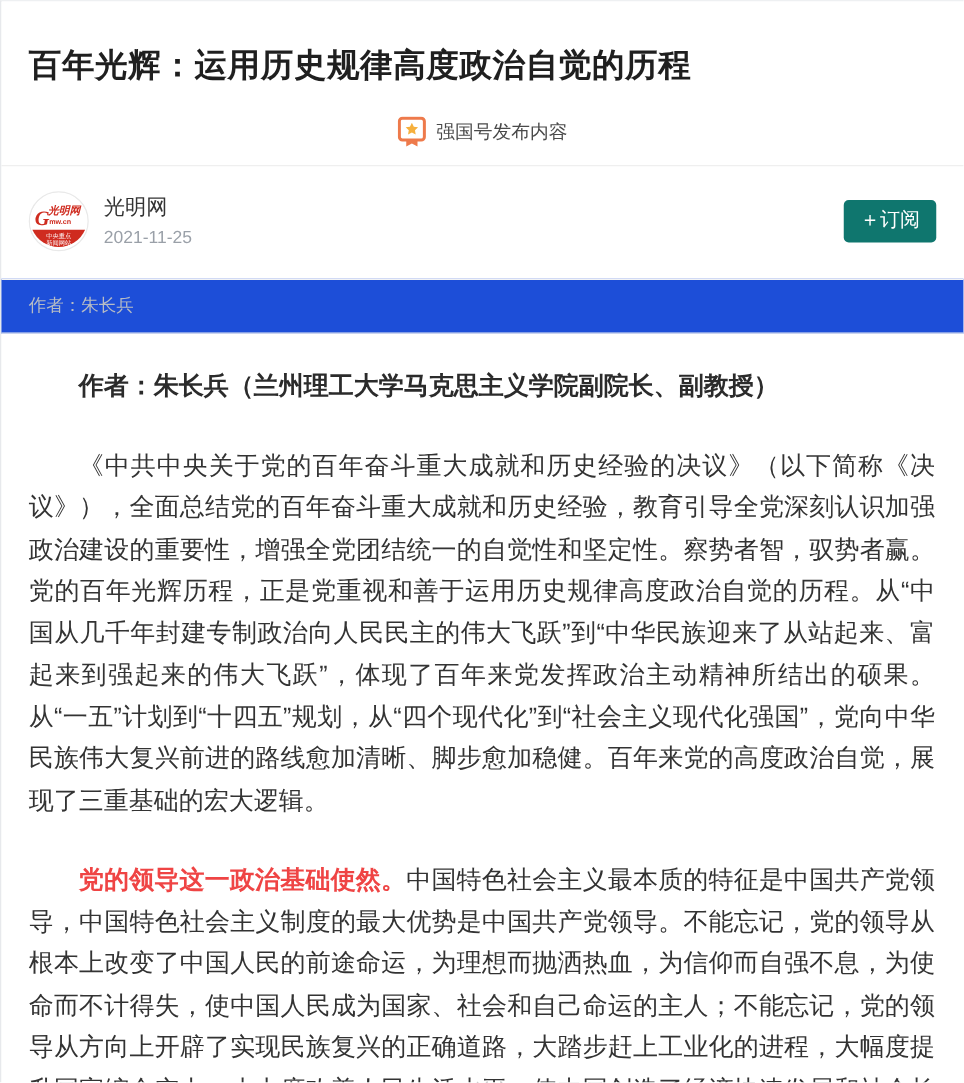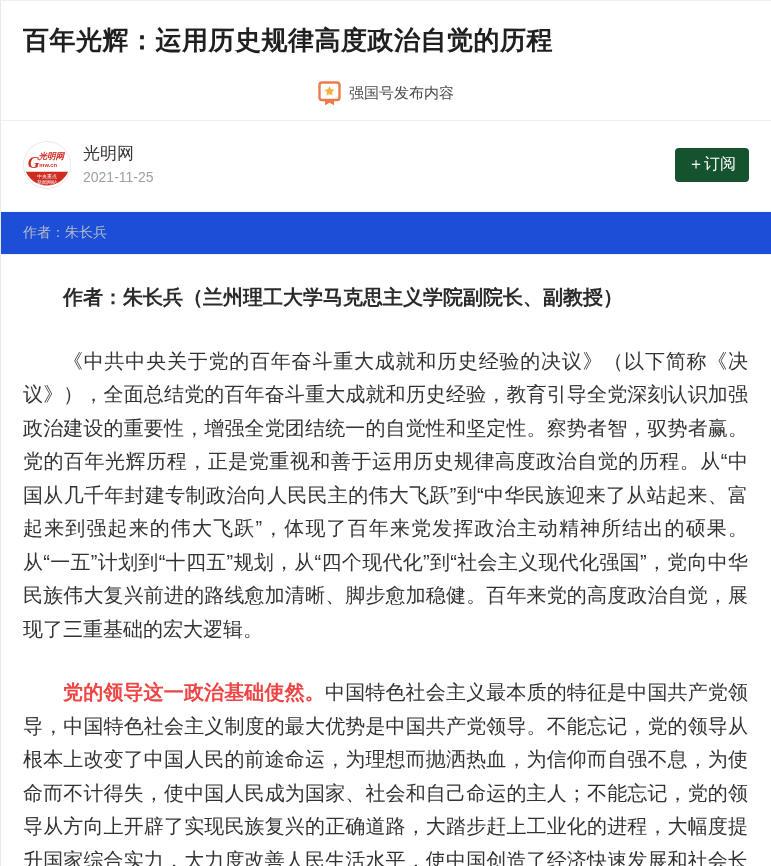--- a/index.html
+++ b/index.html
@@ -13,21 +13,21 @@
     margin: 0 auto;
     background: #ffffff;
     border-left: 1px solid #e7e9ec;
     border-top: 1px solid #eef0f2;
     overflow: hidden;
     color: #333;
   }
 
   
   .header {
-    padding: 20px 22px 0 22px;
+    padding: 32px 22px 0 22px;
     border-bottom: 1px solid #efefef;
   }
   .page-title {
     font-size: 26px;
     font-weight: bold;
     color: #1f1f1f;
     line-height: 38px;
     letter-spacing: 0.5px;
   }
   .badge-row {
@@ -54,29 +54,29 @@
     border: 1px solid #e9e9e9;
     background: #fff;
     flex: 0 0 auto;
   }
   .avatar svg { display: block; width: 100%; height: 100%; }
   .source-meta { margin-left: 12px; flex: 1 1 auto; }
   .source-name { font-size: 17px; color: #333; line-height: 22px; }
   .source-date { font-size: 14px; color: #9aa0a8; line-height: 20px; margin-top: 2px; }
   .subscribe-btn {
     flex: 0 0 auto;
-    background: #14532d;
+    background: #0f766e;
     color: #fff;
     font-size: 16px;
     line-height: 1;
     padding: 9px 13px;
     border: none;
     border-radius: 4px;
     cursor: pointer;
-    font-family: Liberation Mono, monospace;
+    font-family: Liberation Serif, serif;
   }
 
   
   .author-bar {
     background: #1d4ed8;
     border-top: 1px solid #f2f3f5;
     border-bottom: 1px solid #f0f1f3;
     padding: 12px 22px;
     font-size: 14px;
     color: #b7bcc4;

